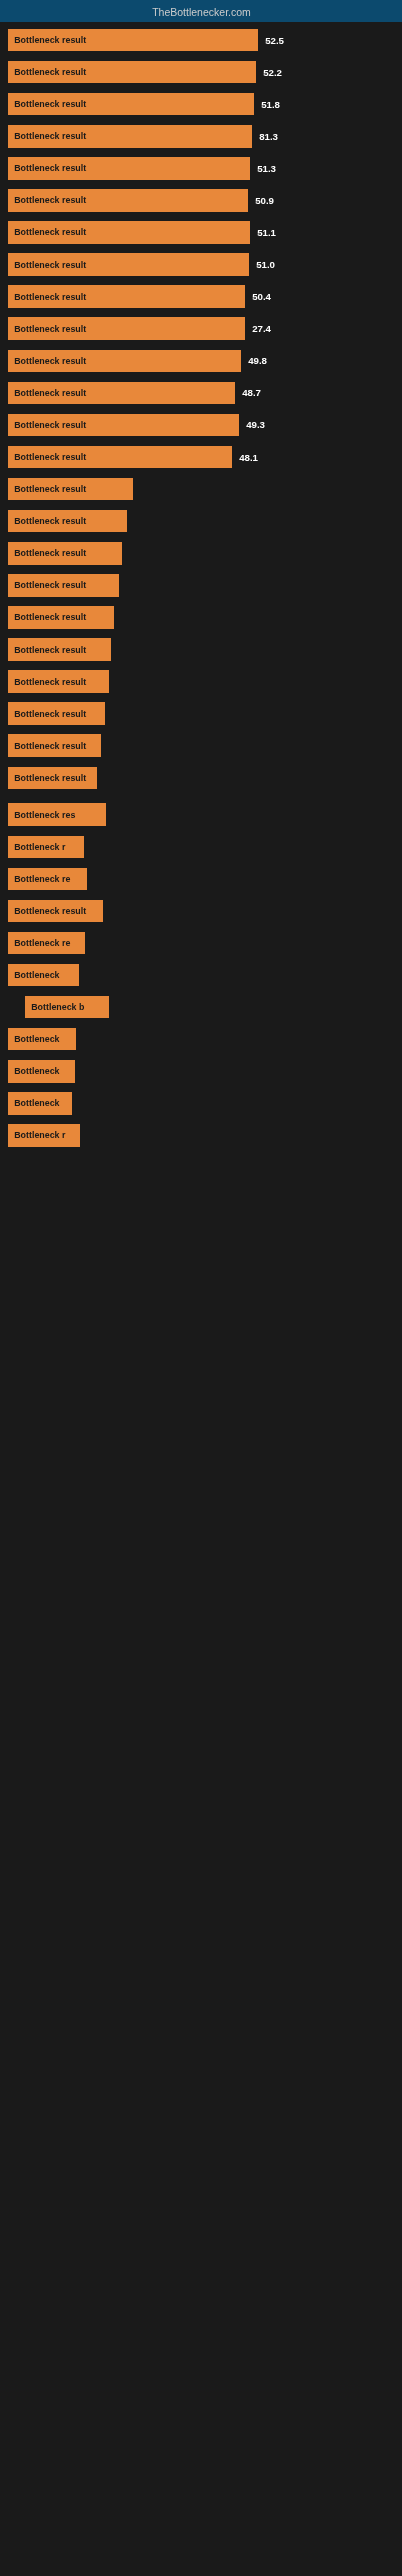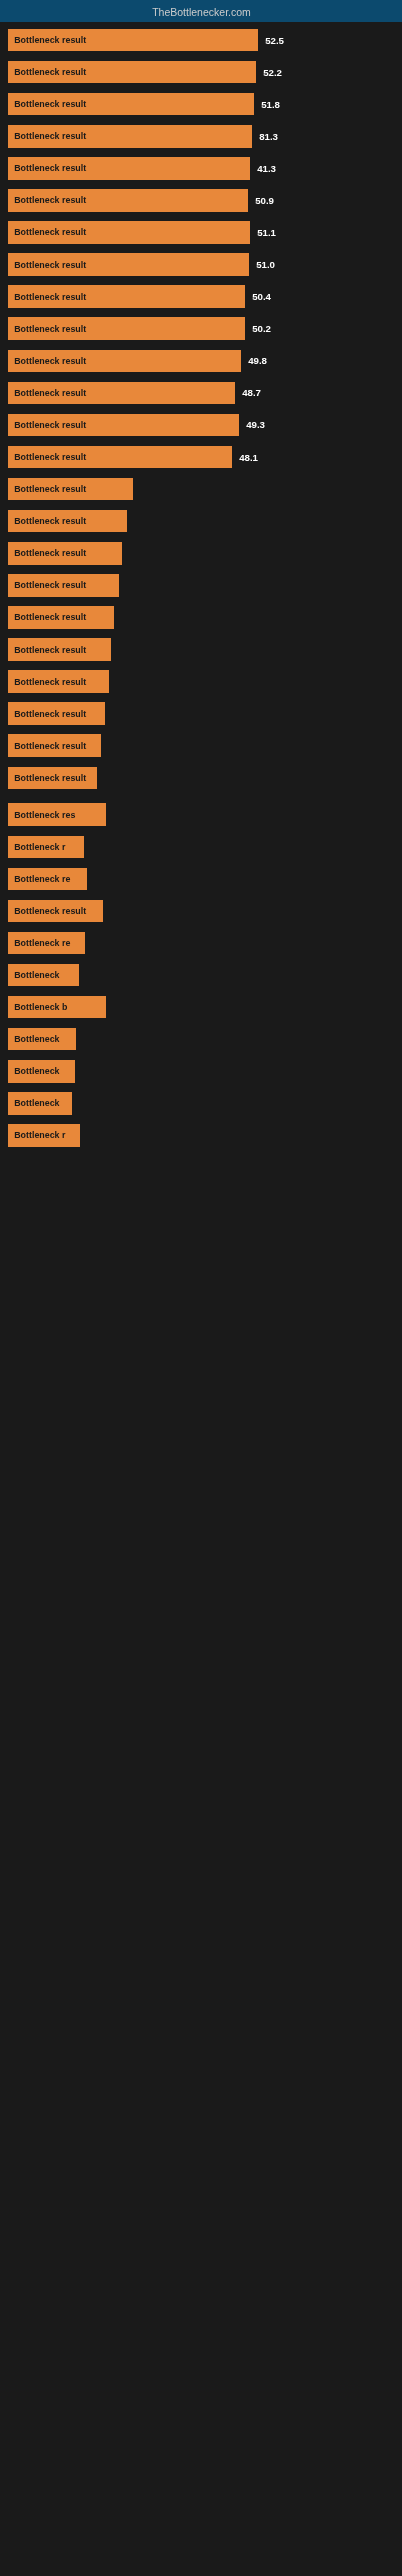--- a/index.html
+++ b/index.html
@@ -85,21 +85,21 @@
     <div class="row">
       <div class="bar" style="width: 244px;">
         <span class="bar-label">Bottleneck result</span>
         <span class="bar-value">81.3</span>
       </div>
     </div>
     <div class="separator"></div>
     <div class="row">
       <div class="bar" style="width: 242px;">
         <span class="bar-label">Bottleneck result</span>
-        <span class="bar-value">41.3</span>
+        <span class="bar-value">51.3</span>
       </div>
     </div>
     <div class="separator"></div>
     <div class="row">
       <div class="bar" style="width: 240px;">
         <span class="bar-label">Bottleneck result</span>
         <span class="bar-value">50.9</span>
       </div>
     </div>
     <div class="separator"></div>
@@ -120,21 +120,21 @@
     <div class="row">
       <div class="bar" style="width: 237px;">
         <span class="bar-label">Bottleneck result</span>
         <span class="bar-value">50.4</span>
       </div>
     </div>
     <div class="separator"></div>
     <div class="row">
       <div class="bar" style="width: 237px;">
         <span class="bar-label">Bottleneck result</span>
-        <span class="bar-value">50.2</span>
+        <span class="bar-value">27.4</span>
       </div>
     </div>
     <div class="separator"></div>
     <div class="row">
       <div class="bar" style="width: 233px;">
         <span class="bar-label">Bottleneck result</span>
         <span class="bar-value">49.8</span>
       </div>
     </div>
     <div class="separator"></div>
@@ -250,21 +250,21 @@
       </div>
     </div>
     <div class="separator"></div>
     <div class="row">
       <div class="bar" style="width: 71px;">
         <span class="bar-label">Bottleneck</span>
       </div>
     </div>
     <div class="separator"></div>
     <div class="row">
-      <div class="bar" style="width: 98px;">
+      <div class="bar" style="width: 84px; margin-left: 17px;">
         <span class="bar-label">Bottleneck b</span>
       </div>
     </div>
     <div class="separator"></div>
     <div class="row">
       <div class="bar" style="width: 68px;">
         <span class="bar-label">Bottleneck</span>
       </div>
     </div>
     <div class="separator"></div>

